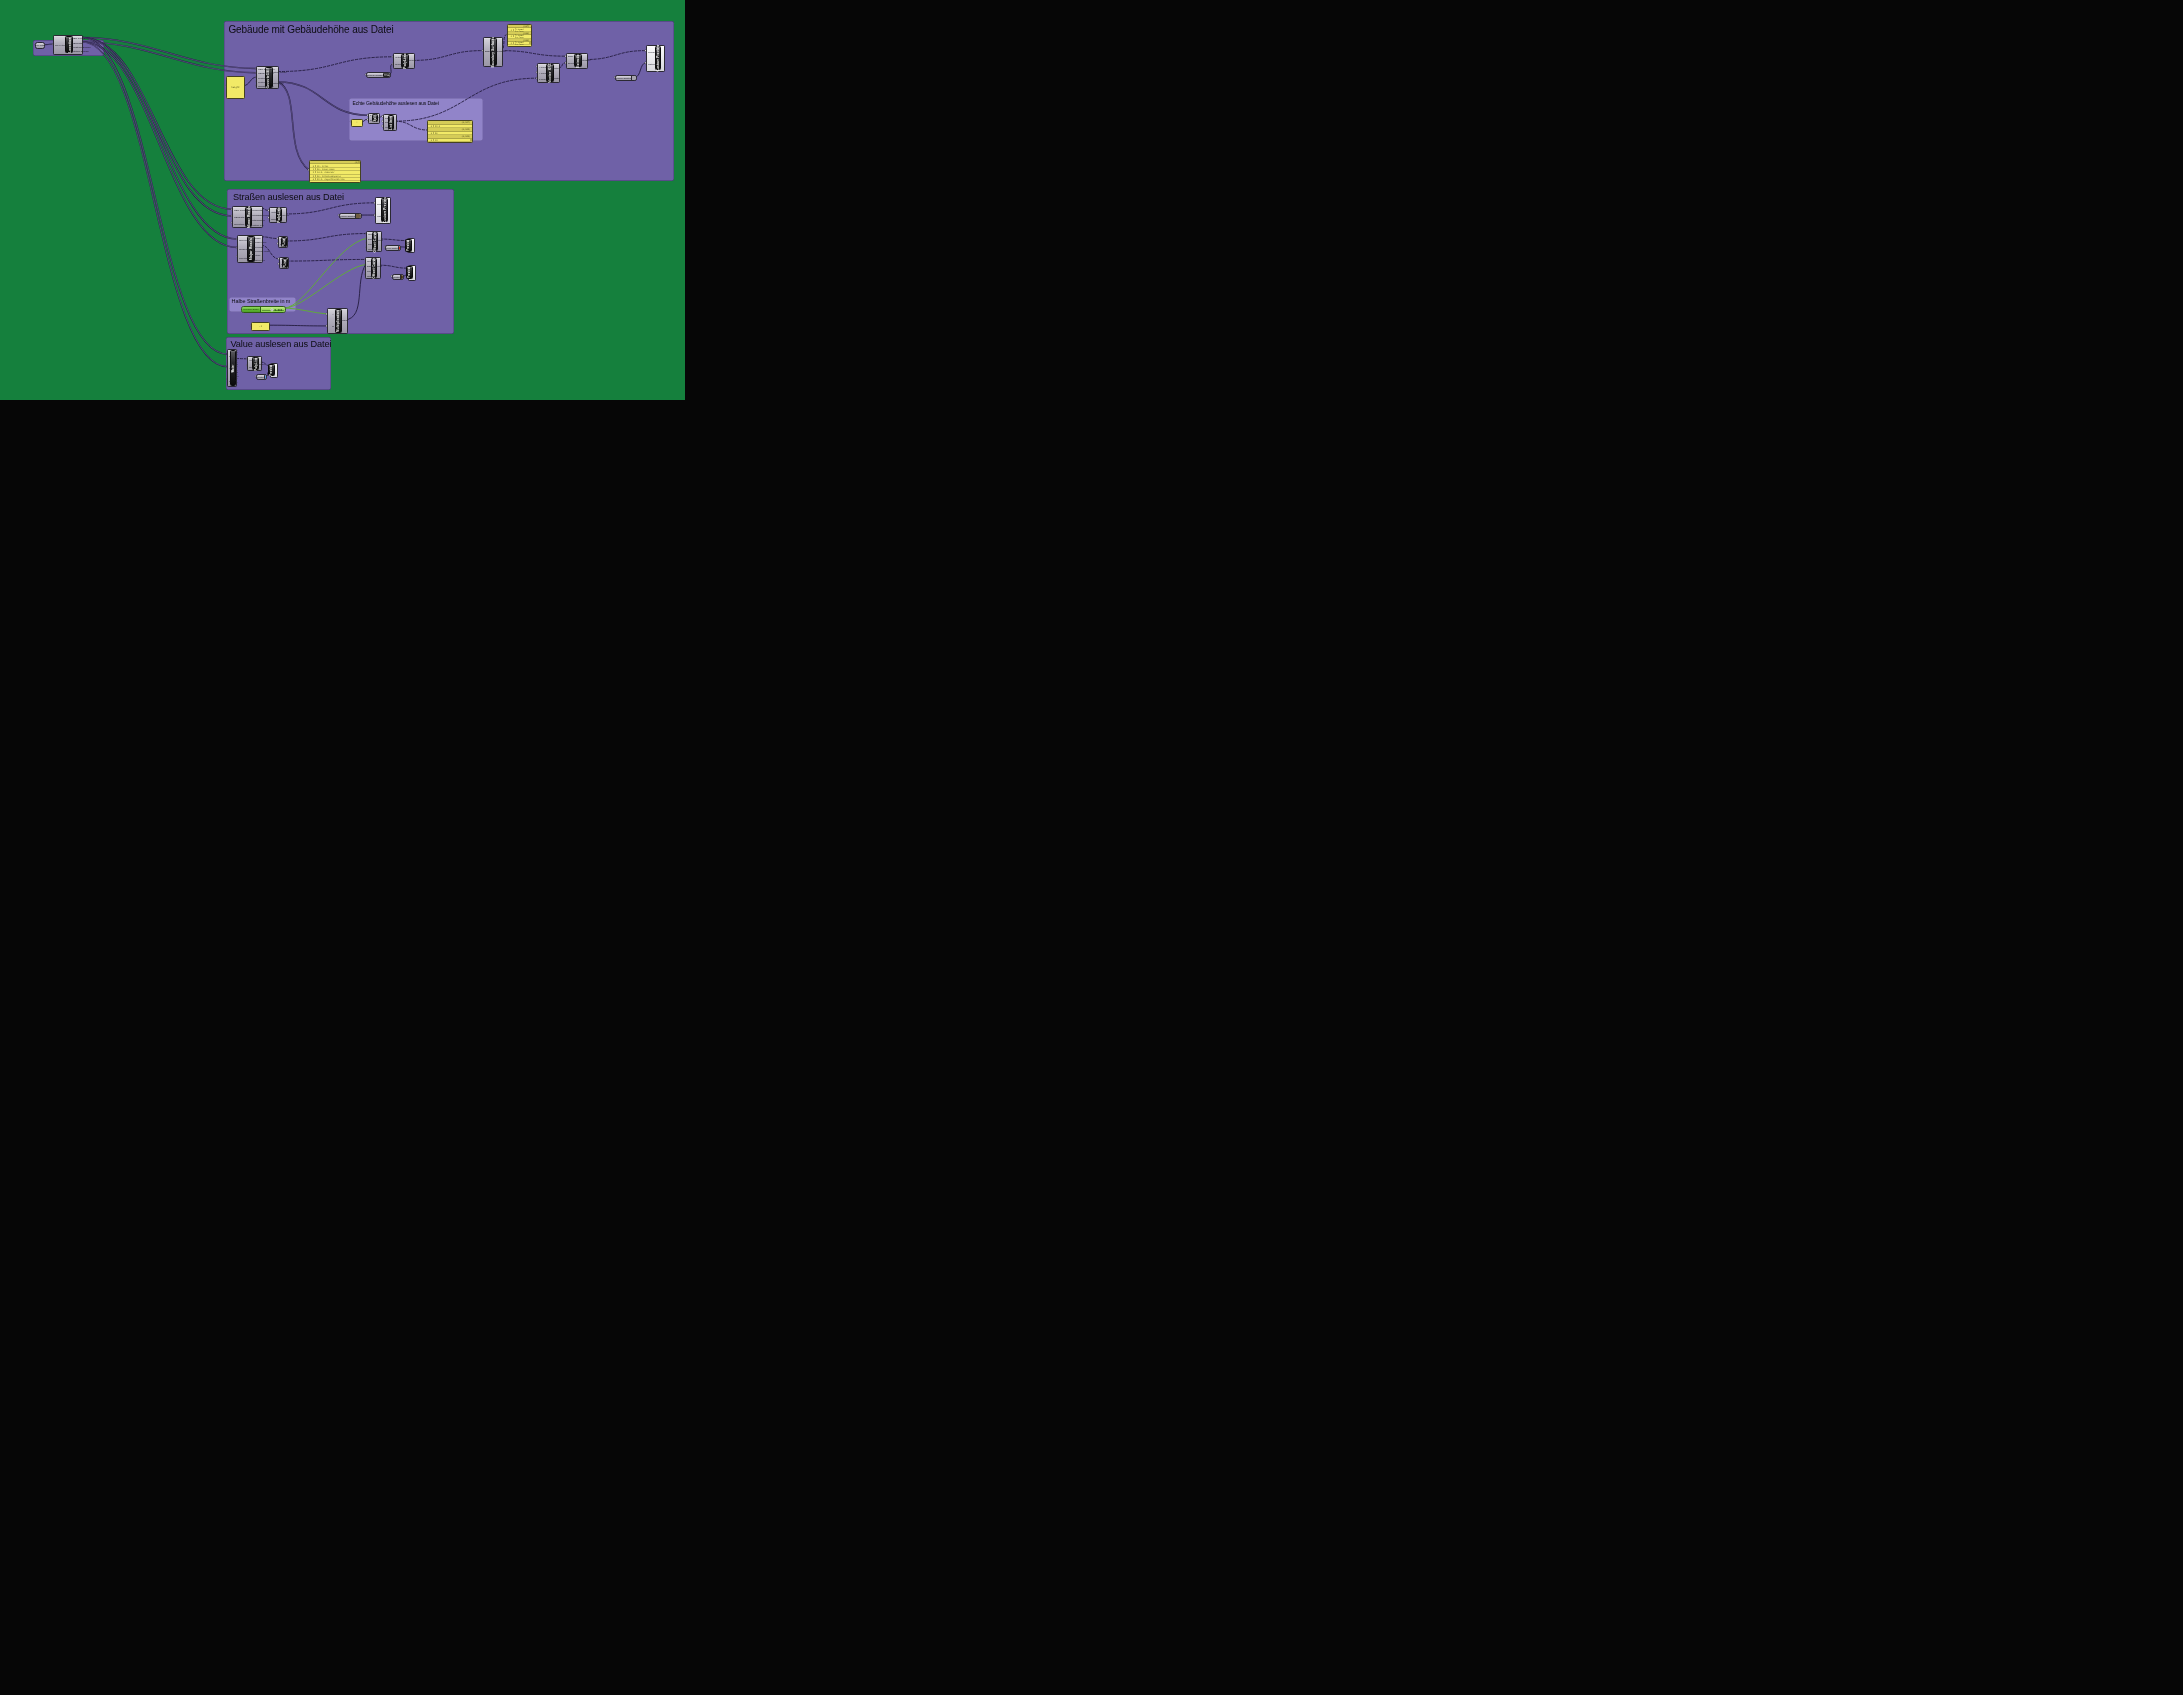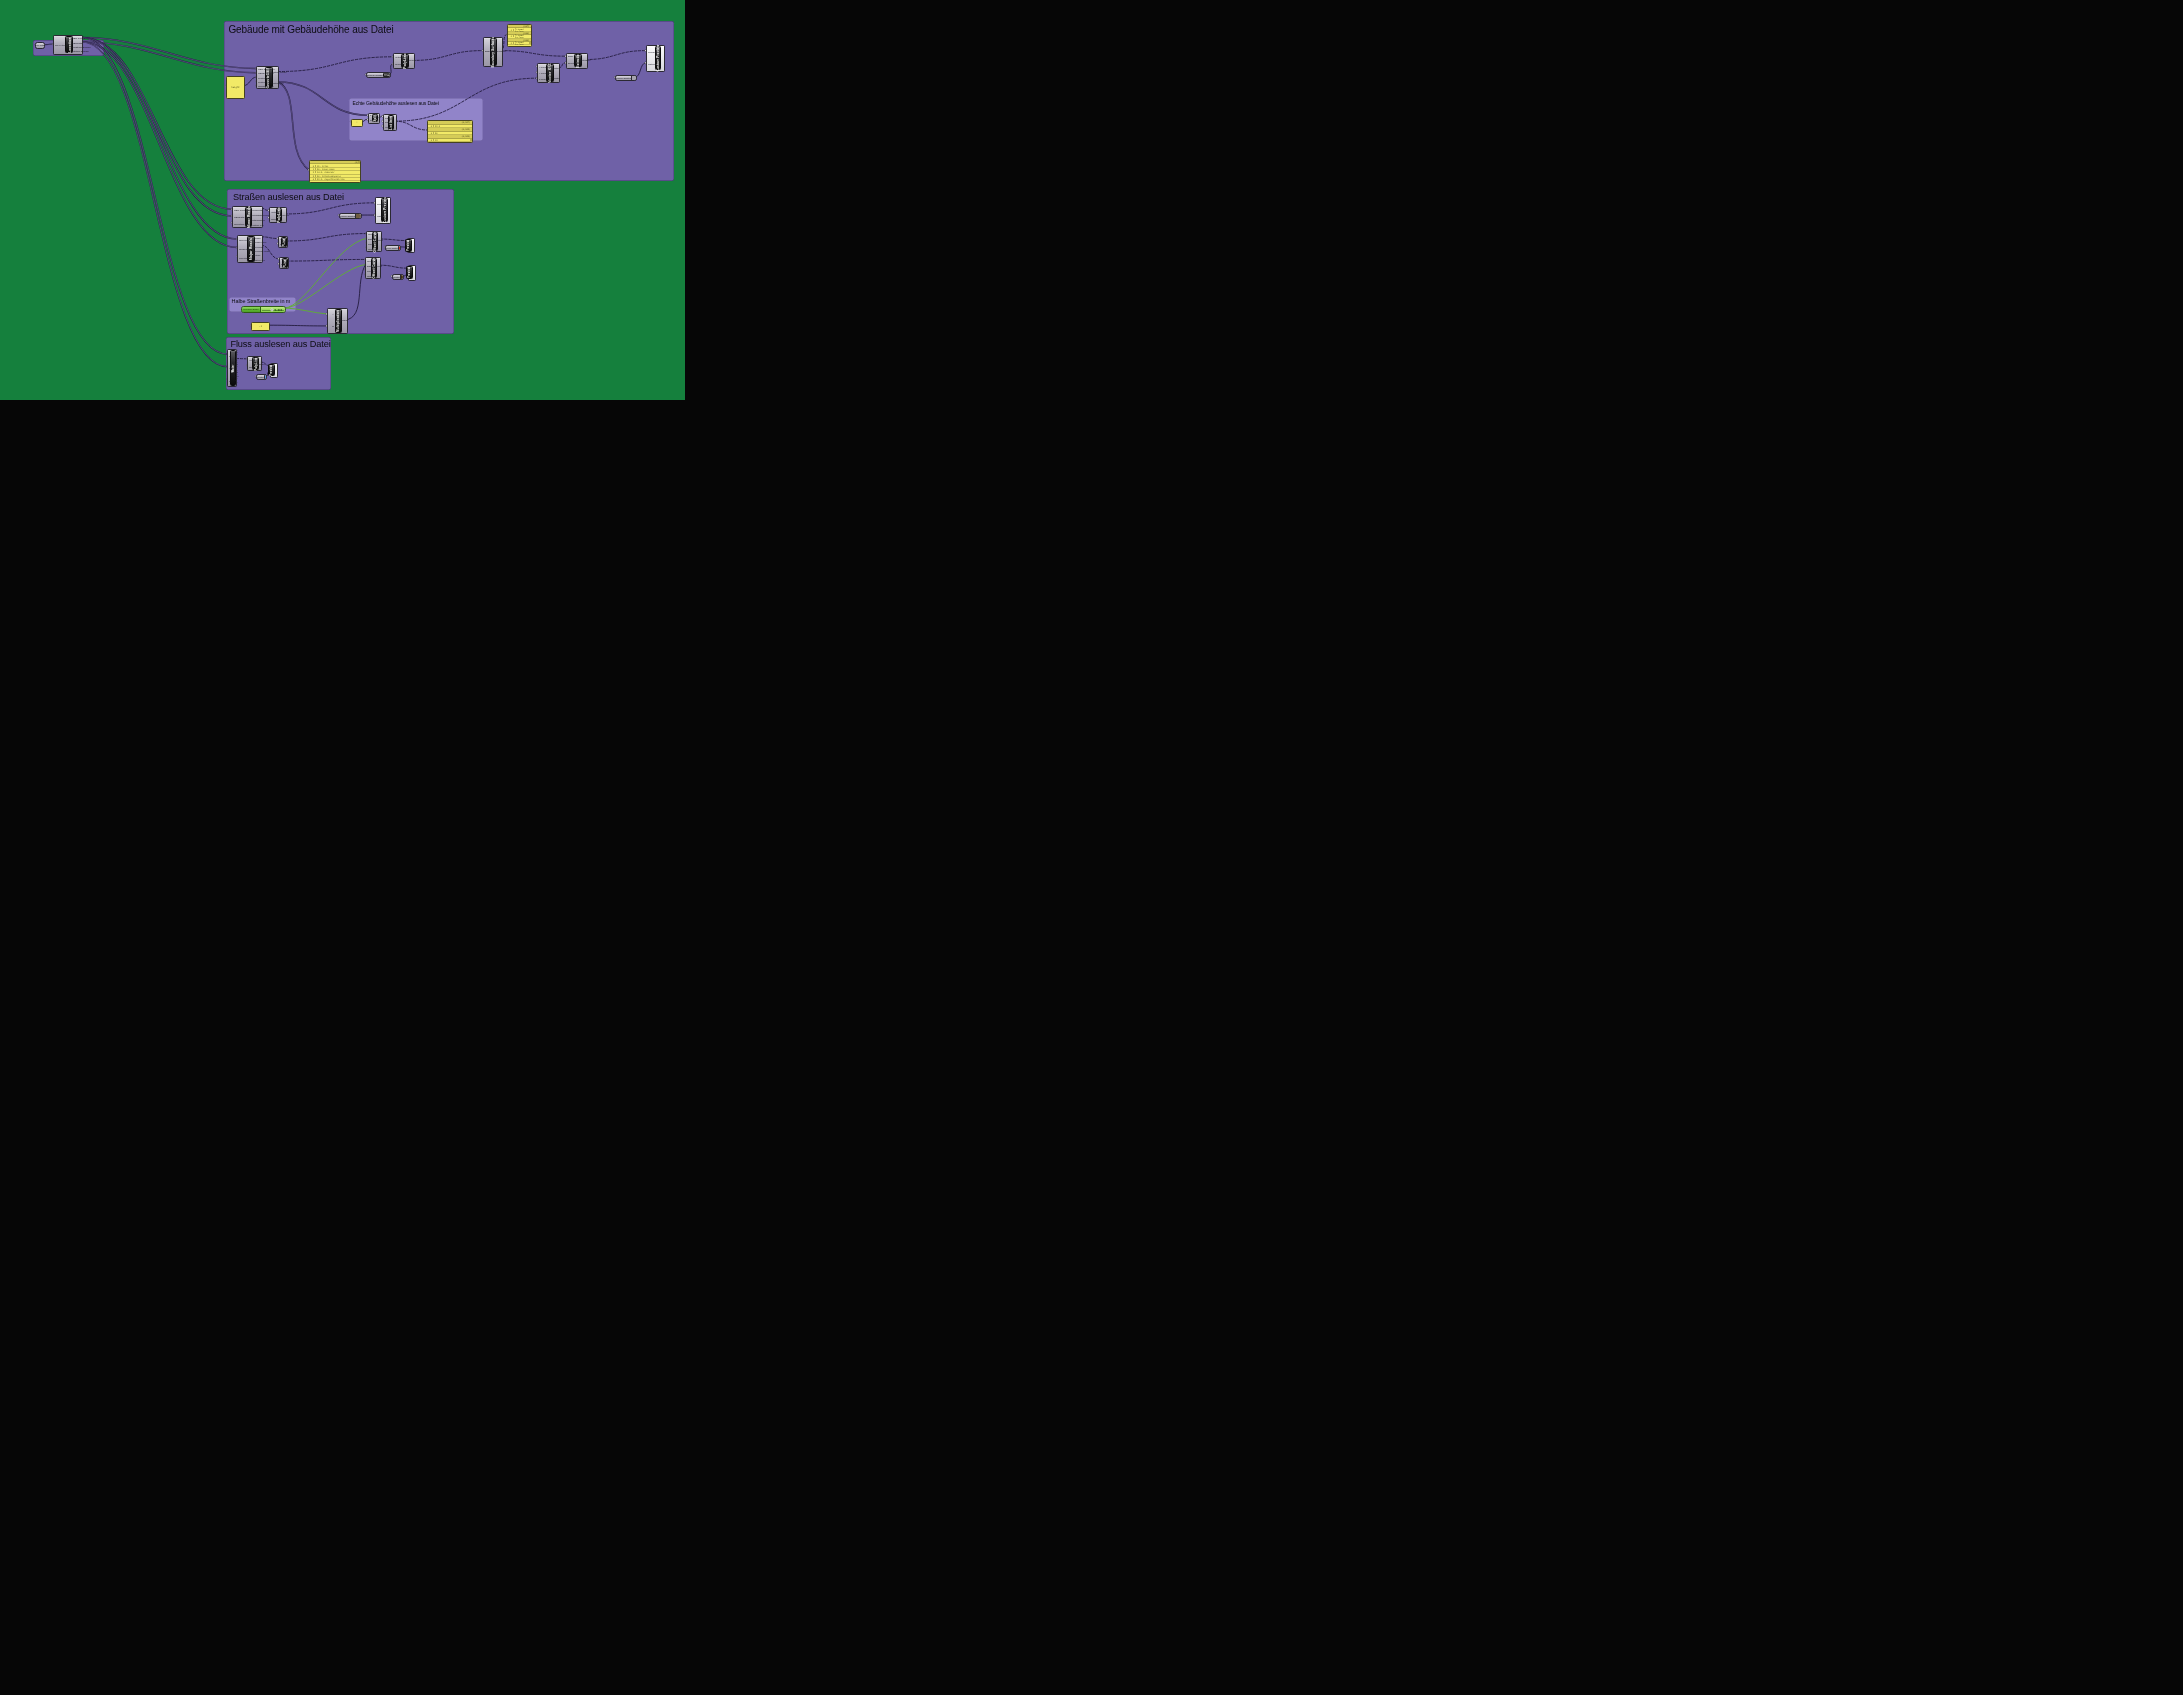--- a/index.html
+++ b/index.html
@@ -53,21 +53,21 @@
       <div class="group inner" style="left: 349px; top: 98px; width: 134px; height: 43px;">
         <div class="gtitle" style="left: 3.5px; top: 1.7px; font-size: 5px;">Echte Gebäudehöhe auslesen aus Datei</div>
       </div>
       <div class="group" style="left: 227px; top: 189px; width: 227px; height: 145px;">
         <div class="gtitle" style="left: 6.1px; top: 2.6px; font-size: 9.2px;">Straßen auslesen aus Datei</div>
       </div>
       <div class="group inner" style="left: 229px; top: 297px; width: 67px; height: 15.3px;">
         <div class="gtitle" style="left: 2.6px; top: 1.3px; font-size: 5.5px;">Halbe Straßenbreite in m</div>
       </div>
       <div class="group" style="left: 226px; top: 337px; width: 105px; height: 53px;">
-        <div class="gtitle" style="left: 4.4px; top: 2.2px; font-size: 9.2px;">Fluss auslesen aus Datei</div>
+        <div class="gtitle" style="left: 4.4px; top: 2.2px; font-size: 9.2px;">Value auslesen aus Datei</div>
       </div>
     </div>
   <svg id="wires" viewBox="0 0 1568 917" width="685" height="400">
       <path d="M100,102.5 C114,102.5 107,101 121,101" fill="none" stroke="#241c40" stroke-width="2.1" stroke-linecap="round"></path>
       <path d="M186,86.2 C346,86.2 427,156.9 587,156.9" fill="none" stroke="#241c40" stroke-width="3.4" stroke-linecap="round" opacity="0.95"></path>
       <path d="M186,86.2 C346,86.2 427,156.9 587,156.9" fill="none" stroke="rgba(125,110,175,0.95)" stroke-width="1.2" stroke-linecap="round"></path>
       <path d="M186,96 C346,96 427,166.7 587,166.7" fill="none" stroke="#241c40" stroke-width="3.4" stroke-linecap="round" opacity="0.95"></path>
       <path d="M186,96 C346,96 427,166.7 587,166.7" fill="none" stroke="rgba(125,110,175,0.95)" stroke-width="1.2" stroke-linecap="round"></path>
       <path d="M186,86.2 C346,86.2 371,479.7 531,479.7" fill="none" stroke="#241c40" stroke-width="3.4" stroke-linecap="round" opacity="0.95"></path>
       <path d="M186,86.2 C346,86.2 371,479.7 531,479.7" fill="none" stroke="rgba(125,110,175,0.95)" stroke-width="1.2" stroke-linecap="round"></path>

